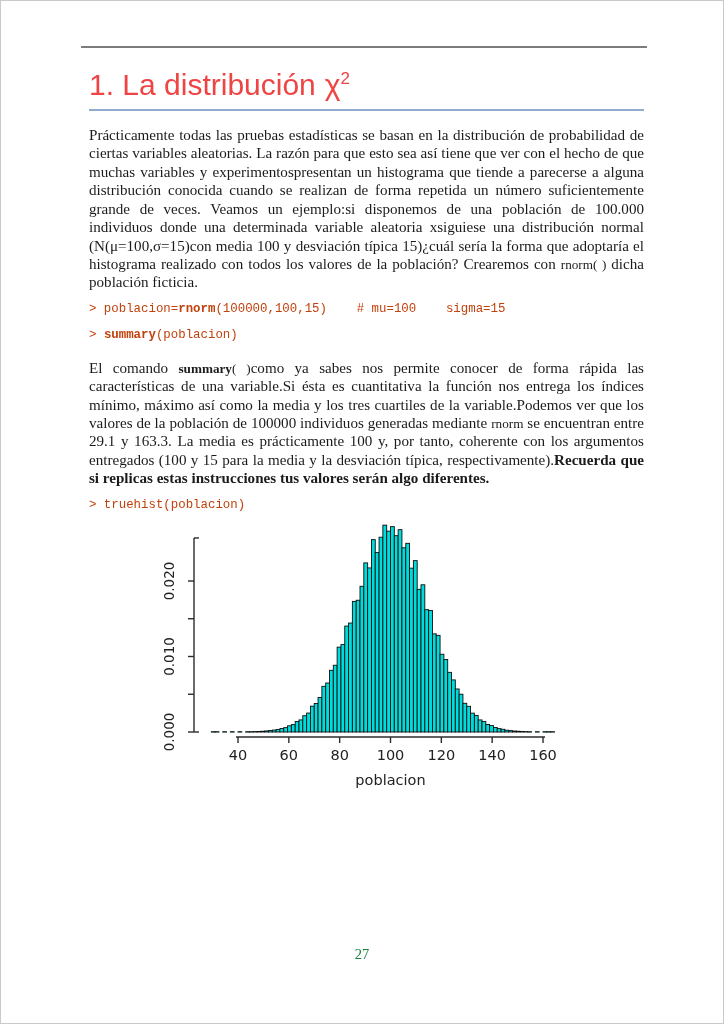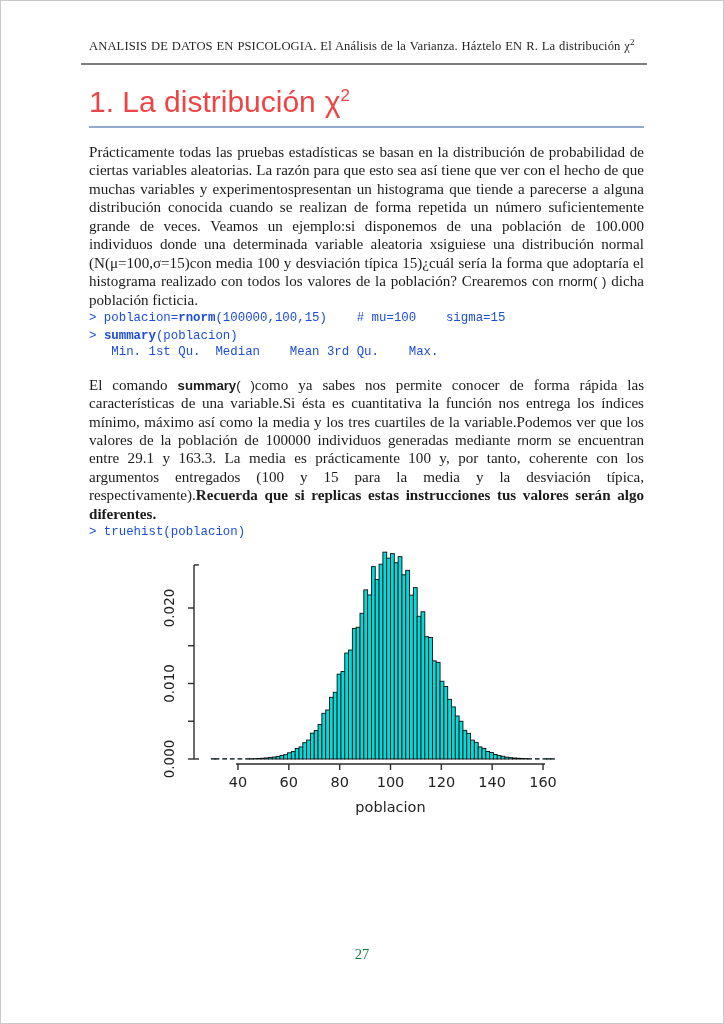--- a/index.html
+++ b/index.html
@@ -39,30 +39,30 @@
   h1 .chi{margin-left:9px;}
   h1 sup{font-size:17px;}
   .title-rule{margin-top:7px;height:2px;background:#8fabce;}
 
   .body-par{
     margin:15px 0 0 0;
     font-size:15.1px;
     line-height:1.225;
     text-align:justify;
   }
-  .body-par .mono{font-family:Liberation Sans, sans-serif;font-size:13.2px;}
+  .body-par .mono{font-family:Liberation Serif, serif;font-size:13.2px;}
   .bold{font-weight:bold;}
   .b{font-weight:bold;}
 
   pre.code{
-    margin:2px 0 0 0;
+    margin:10px 0 0 0;
     font-family:"Liberation Mono", monospace;
     font-size:12.4px;
     line-height:15.8px;
-    color:#1d4ed8;
+    color:#c2410c;
     white-space:pre;
   }
 
   .chart-wrap{
     position:relative;
     margin-top:2px;
     height:288px;
   }
   .chart-wrap svg{position:absolute;left:52px;top:0;}
 
@@ -72,31 +72,30 @@
     text-align:center;
     font-size:14.5px;
     color:#15803d;
   }
 </style>
 </head>
 <body>
 
 <div class="content">
 
-  <div class="doc-header"><span>ANALISIS DE DATOS EN PSICOLOGIA. El  Análisis de la Varianza. Háztelo EN R.   La distribución </span><span class="chi">χ</span><sup>2</sup></div>
   <div class="header-rule"></div>
 
   <h1><span>1. La distribución</span><span class="chi">χ</span><sup>2</sup></h1>
   <div class="title-rule"></div>
 
   <p class="body-par"><span>Prácticamente todas las pruebas estadísticas se basan en la distribución de probabilidad de ciertas variables aleatorias. La razón para que esto sea así tiene que ver con el hecho de que muchas variables y experimentospresentan un histograma que tiende a parecerse a alguna distribución conocida cuando se realizan de forma repetida un número suficientemente grande de veces. Veamos un ejemplo:si disponemos de una población de 100.000 individuos donde una determinada variable aleatoria xsiguiese una distribución normal (N(μ=100,σ=15)con media 100 y desviación típica 15)¿cuál sería la forma que adoptaría el histograma realizado con todos los valores de la población? Crearemos con </span><span class="mono">rnorm( )</span><span>  dicha población ficticia.</span></p>
 
   <pre class="code"><div><span>&gt; poblacion=</span><span class="b">rnorm</span><span>(100000,100,15)    # mu=100    sigma=15</span></div></pre>
 
-  <pre class="code"><div><span>&gt; </span><span class="b">summary</span><span>(poblacion)</span></div><div><span>   Min. 1st Qu.  Median    Mean 3rd Qu.    Max.</span></div></pre>
+  <pre class="code"><div><span>&gt; </span><span class="b">summary</span><span>(poblacion)</span></div></pre>
 
   <p class="body-par"><span>El comando </span><span class="mono b">summary</span><span class="mono">( )</span><span>como ya sabes nos permite conocer de forma rápida las características de una variable.Si ésta es cuantitativa la función nos entrega los índices mínimo, máximo así como la media y los tres cuartiles de la variable.Podemos ver que los valores de la población de 100000 individuos generadas mediante </span><span class="mono">rnorm</span><span> se encuentran entre 29.1 y 163.3. La media es prácticamente 100 y, por tanto, coherente con los argumentos entregados (100 y 15 para la media y la desviación típica, respectivamente).</span><span class="bold">Recuerda que si replicas estas instrucciones tus valores serán algo diferentes.</span></p>
 
   <pre class="code"><div><span>&gt; truehist(poblacion)</span></div></pre>
 
   <div class="chart-wrap">
     <svg id="chart" width="460" height="288" viewBox="0 0 460 288">
         <rect x="70.31" y="215.70" width="3.81" height="0.40" fill="#00dcdc" stroke="#0d0d0d" stroke-width="0.9"></rect>
         <rect x="74.12" y="215.70" width="3.81" height="0.40" fill="#00dcdc" stroke="#0d0d0d" stroke-width="0.9"></rect>
         <rect x="81.75" y="215.70" width="3.81" height="0.40" fill="#00dcdc" stroke="#0d0d0d" stroke-width="0.9"></rect>

